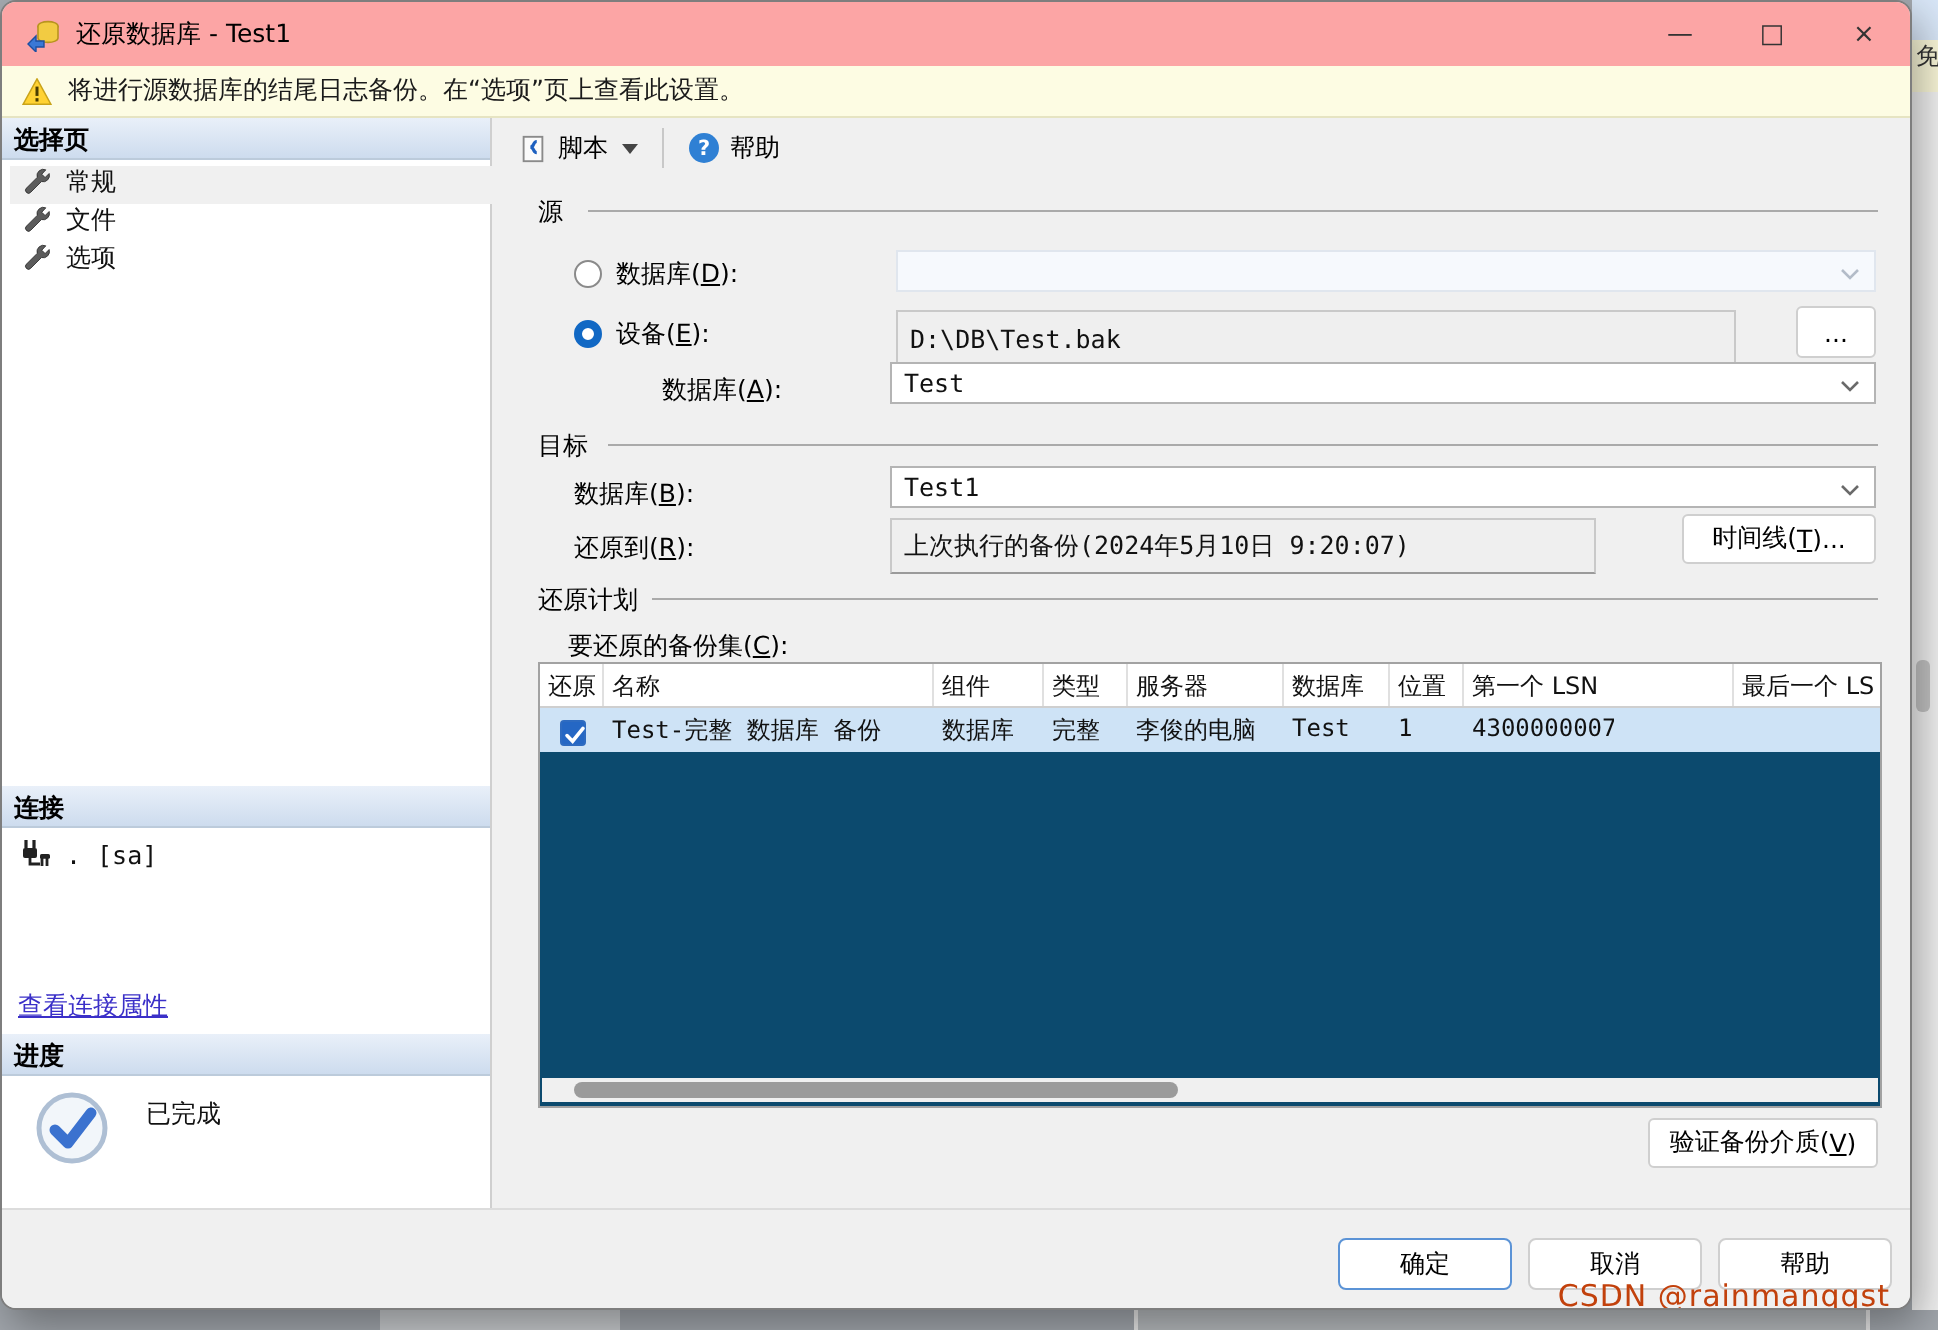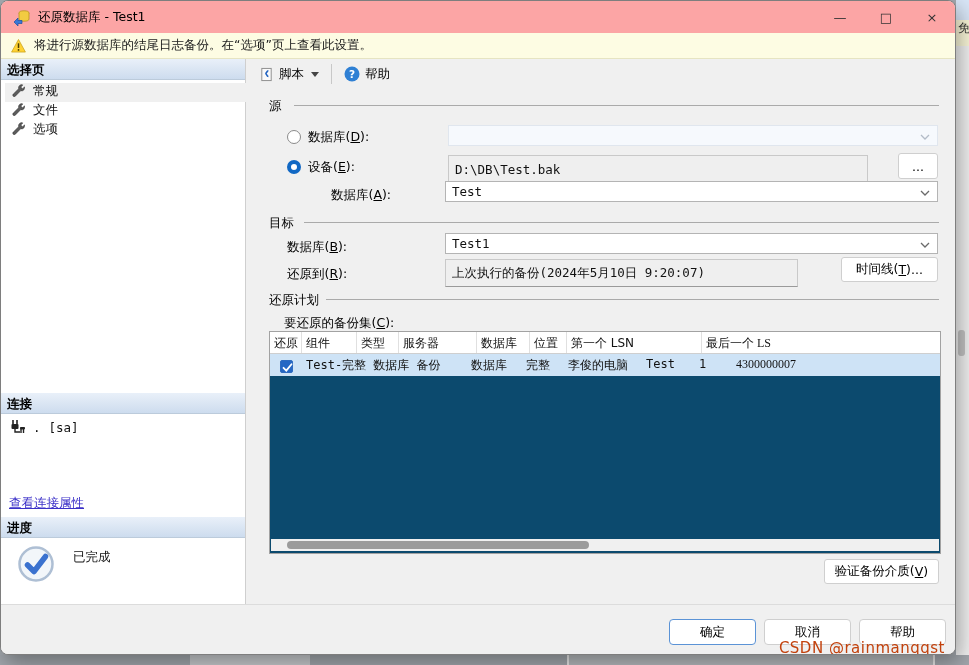--- a/index.html
+++ b/index.html
@@ -72,21 +72,21 @@
   .textfield { position:absolute; height:28px; background:#efefef; border:1px solid #c9c9c9; border-bottom-color:#9a9a9a; display:flex; align-items:center; padding:0 6px; font-family:"DejaVu Sans Mono",monospace; }
 
   .push-btn { position:absolute; background:#fff; border:1px solid #cfcfcf; border-radius:3px; font-size:12.5px; font-family:"DejaVu Sans",sans-serif; display:flex; align-items:center; justify-content:center; cursor:default; }
 
   
   .grid { position:absolute; left:23px; top:272px; width:672px; height:223px; background:#0c4a6e; border:1px solid #a2a2a2; }
   .grid-header { display:flex; height:22px; border-bottom:1px solid #cfcfcf; background:#fff; }
   .gh-cell { flex:none; padding:3px 4px 0 4px; border-right:1px solid #e0e0e0; overflow:hidden; white-space:nowrap; font-size:12px; }
   .grid-row { display:flex; height:22px; background:#cee3f6; }
   .gr-cell { flex:none; padding:3px 4px 0 4px; overflow:hidden; white-space:nowrap; font-family:"DejaVu Sans Mono",monospace; font-size:12px; }
-  .c0{width:32px} .c1{width:165px} .c2{width:55px} .c3{width:42px} .c4{width:78px} .c5{width:53px} .c6{width:37px} .c7{width:135px} .c8{width:75px; border-right:none;font-family:Liberation Serif, serif;}
+  .c0{width:32px} .c1{width:165px} .c2{width:55px} .c3{width:42px} .c4{width:78px} .c5{width:53px} .c6{width:37px} .c7{width:135px} .c8{width:75px; border-right:none;}
   .chkwrap { display:flex; align-items:center; justify-content:center; }
   .checkbox { width:13px; height:13px; background:#2567c4; border:1px solid #2e6bc0; border-radius:2px; }
   .hscroll { position:absolute; left:1px; right:1px; bottom:2px; height:12px; background:#f0f0f0; }
   .hscroll .thumb { position:absolute; left:16px; top:2px; width:302px; height:8px; background:#9b9b9b; border-radius:4px; }
 
   
   .footer { position:absolute; left:0; top:603px; width:956px; height:52px; background:#f0f0f0; border-top:1px solid #dcdcdc; }
   .f-btn { position:absolute; top:14px; width:87px; height:26px; background:#fff; border:1px solid #cfcfcf; border-radius:4px; font-size:12.5px; font-family:"DejaVu Sans",sans-serif; cursor:default; }
   .f-ok { left:668px; border-color:#5b93d6; }
   .f-cancel { left:763px; }
@@ -246,20 +246,21 @@
       <button class="push-btn" style="left:595px; top:198px; width:97px; height:25px;">时间线(<u>T</u>)...</button>
 
       <span class="grp-label" style="left:23px; top:233px;">还原计划</span>
       <div class="grp-line" style="left:80px; top:240px; width:613px;"></div>
 
       <span class="lbl" style="left:38px; top:256px;">要还原的备份集(<u>C</u>):</span>
 
       <div class="grid">
         <div class="grid-header">
           <div class="gh-cell c0">还原</div>
+          <div class="gh-cell c1">名称</div>
           <div class="gh-cell c2">组件</div>
           <div class="gh-cell c3">类型</div>
           <div class="gh-cell c4">服务器</div>
           <div class="gh-cell c5">数据库</div>
           <div class="gh-cell c6">位置</div>
           <div class="gh-cell c7">第一个 LSN</div>
           <div class="gh-cell c8">最后一个 LS</div>
         </div>
         <div class="grid-row">
           <div class="gr-cell c0 chkwrap">

